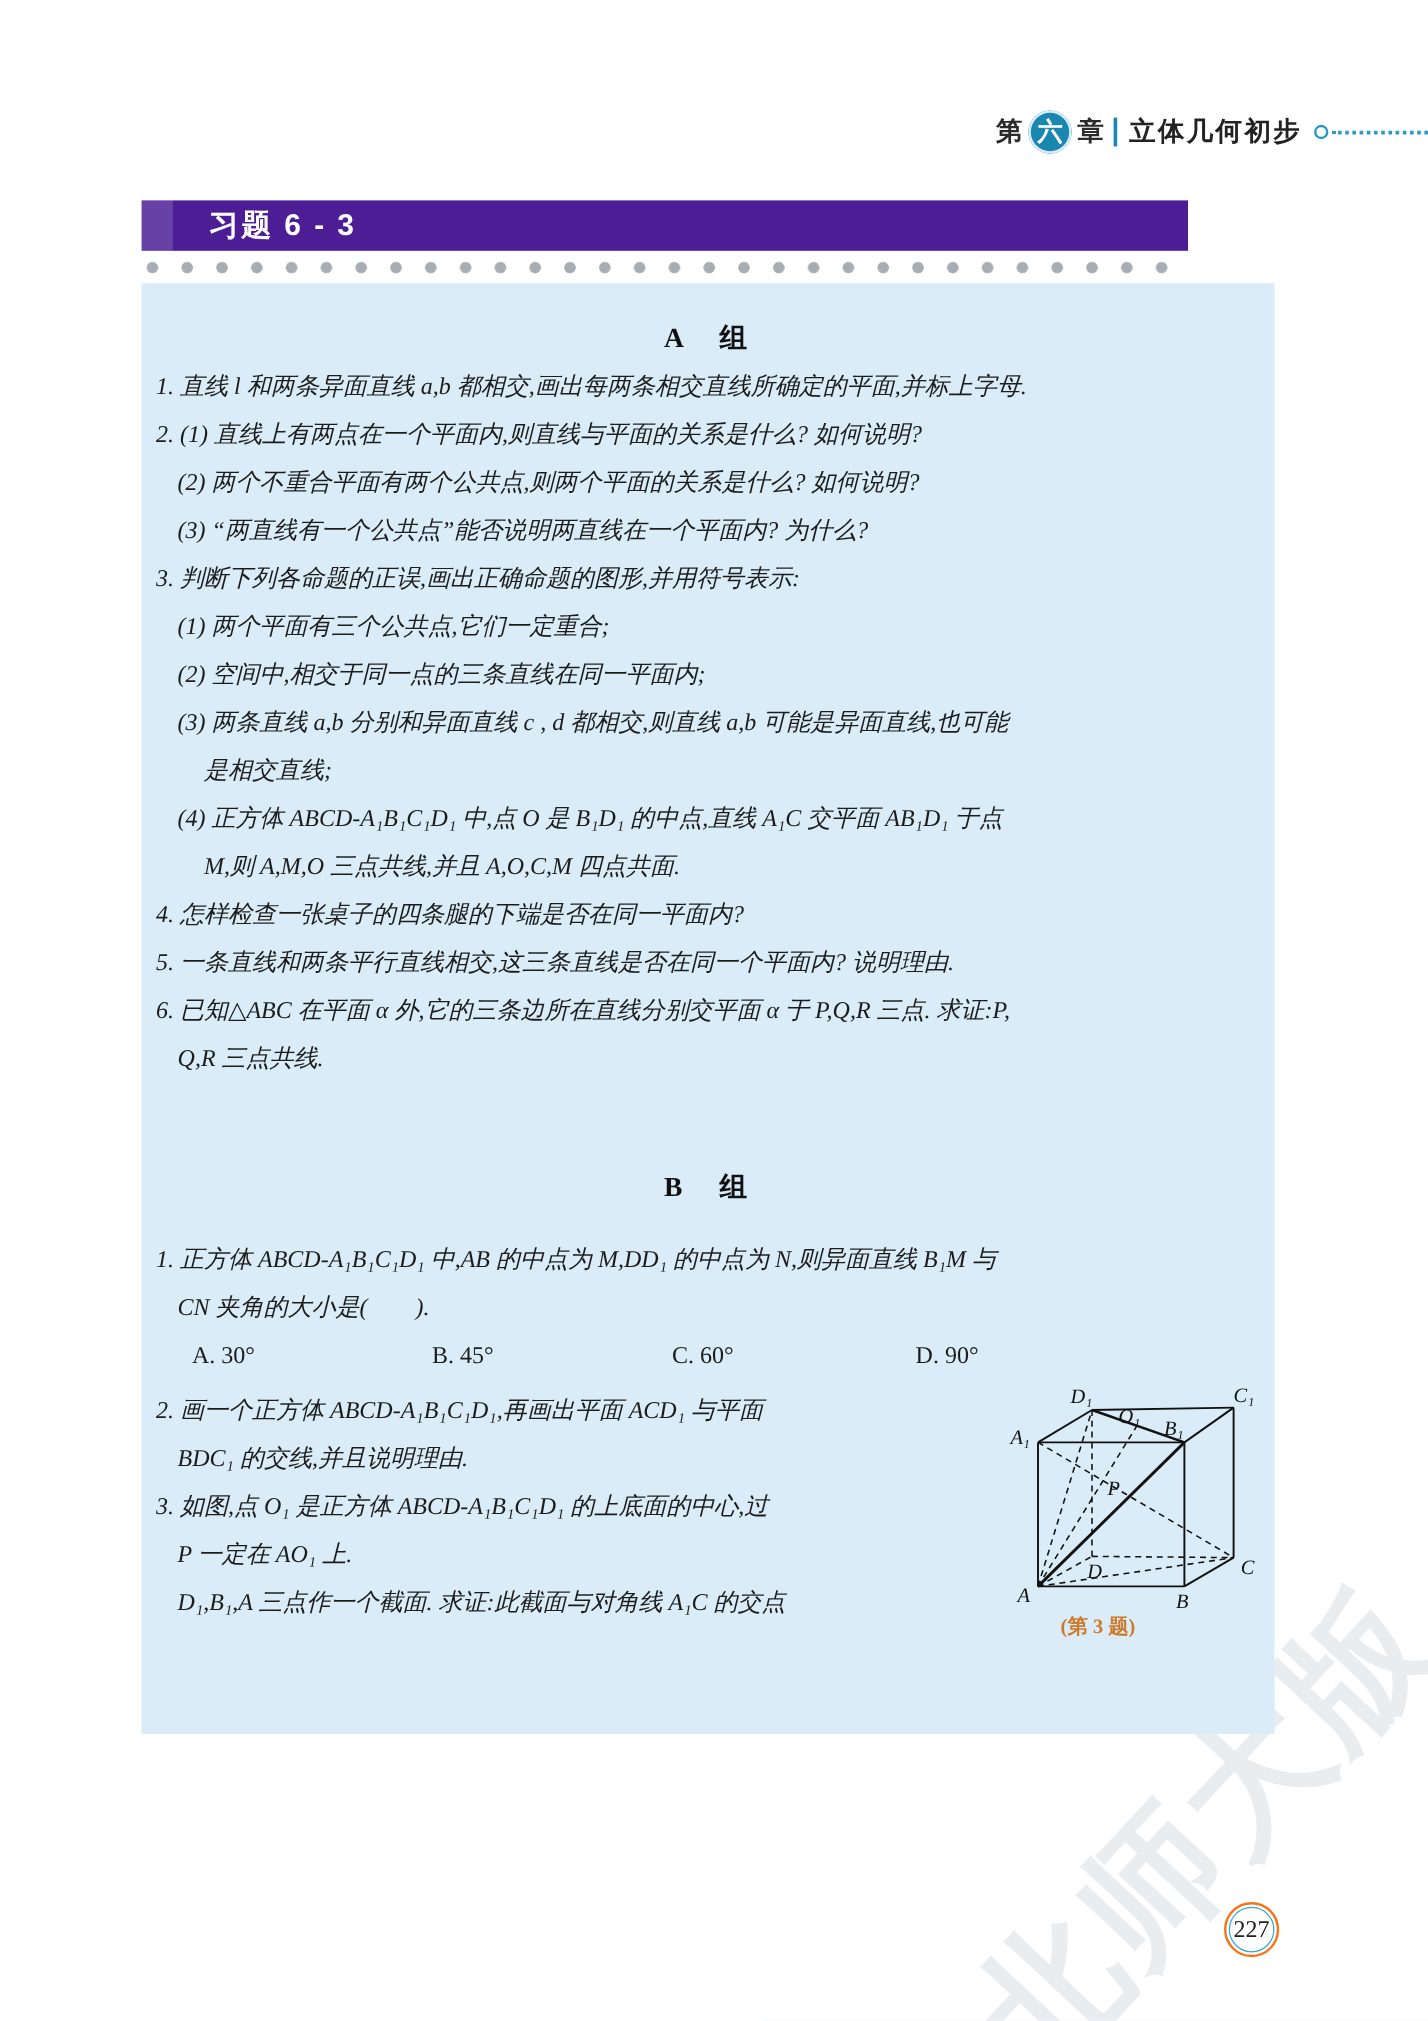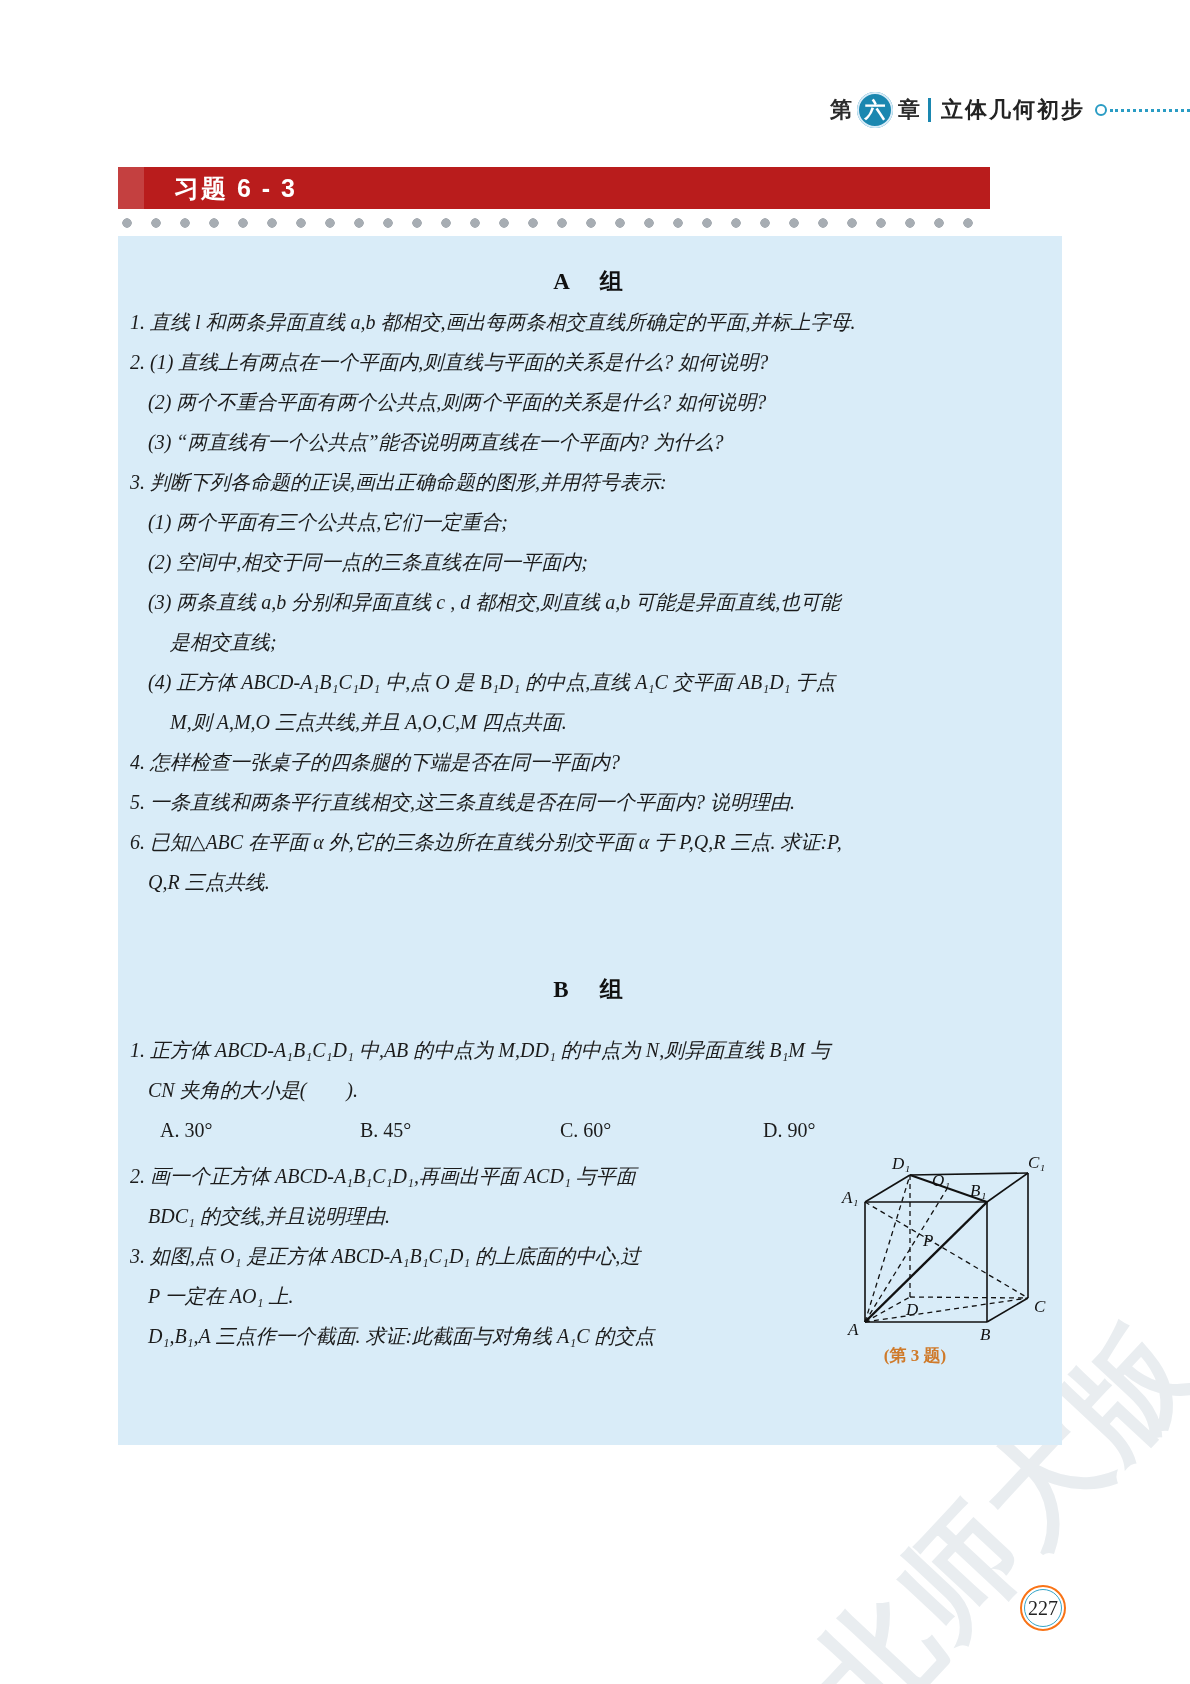--- a/index.html
+++ b/index.html
@@ -15,21 +15,21 @@
   .chap-circle{width:36px;height:36px;border-radius:50%;background:#1a87b0;color:#fff;
                display:flex;align-items:center;justify-content:center;font-size:21px;font-weight:bold;
                margin:0 5px;box-shadow:0 0 0 2px #d9ecf8 inset;}
   .chap-divider{width:3px;height:24px;background:#1a87b0;margin:0 10px 0 8px;}
   .chap-title{font-size:22px;font-weight:bold;color:#222;
                font-family:"Liberation Sans","DejaVu Sans",sans-serif;letter-spacing:2px;}
   .chap-ring{width:8px;height:8px;border:2px solid #2a9cc4;border-radius:50%;margin-left:10px;}
   .chap-dotline{flex:1;border-top:3px dotted #2a9cc4;margin-left:3px;height:0;}
 
   
-  .banner{position:absolute;left:118px;top:167px;width:872px;height:42px;background:#b91c1c;z-index:2;}
+  .banner{position:absolute;left:118px;top:167px;width:872px;height:42px;background:#4c1d95;z-index:2;}
   .banner-accent{position:absolute;left:0;top:0;width:26px;height:42px;background:rgba(255,255,255,0.16);}
   .banner-title{position:absolute;left:56px;top:0;height:42px;line-height:42px;color:#ffffff;
                font-size:25px;font-weight:bold;font-family:"Liberation Sans","DejaVu Sans",sans-serif;
                letter-spacing:2px;}
 
   
   .dots-row{position:absolute;left:122px;top:217px;width:868px;height:12px;
             background-image:radial-gradient(circle at 5px 6px,#a7adb3 4.5px,rgba(0,0,0,0) 5px);
             background-size:29px 12px;background-repeat:repeat-x;z-index:2;}
 

